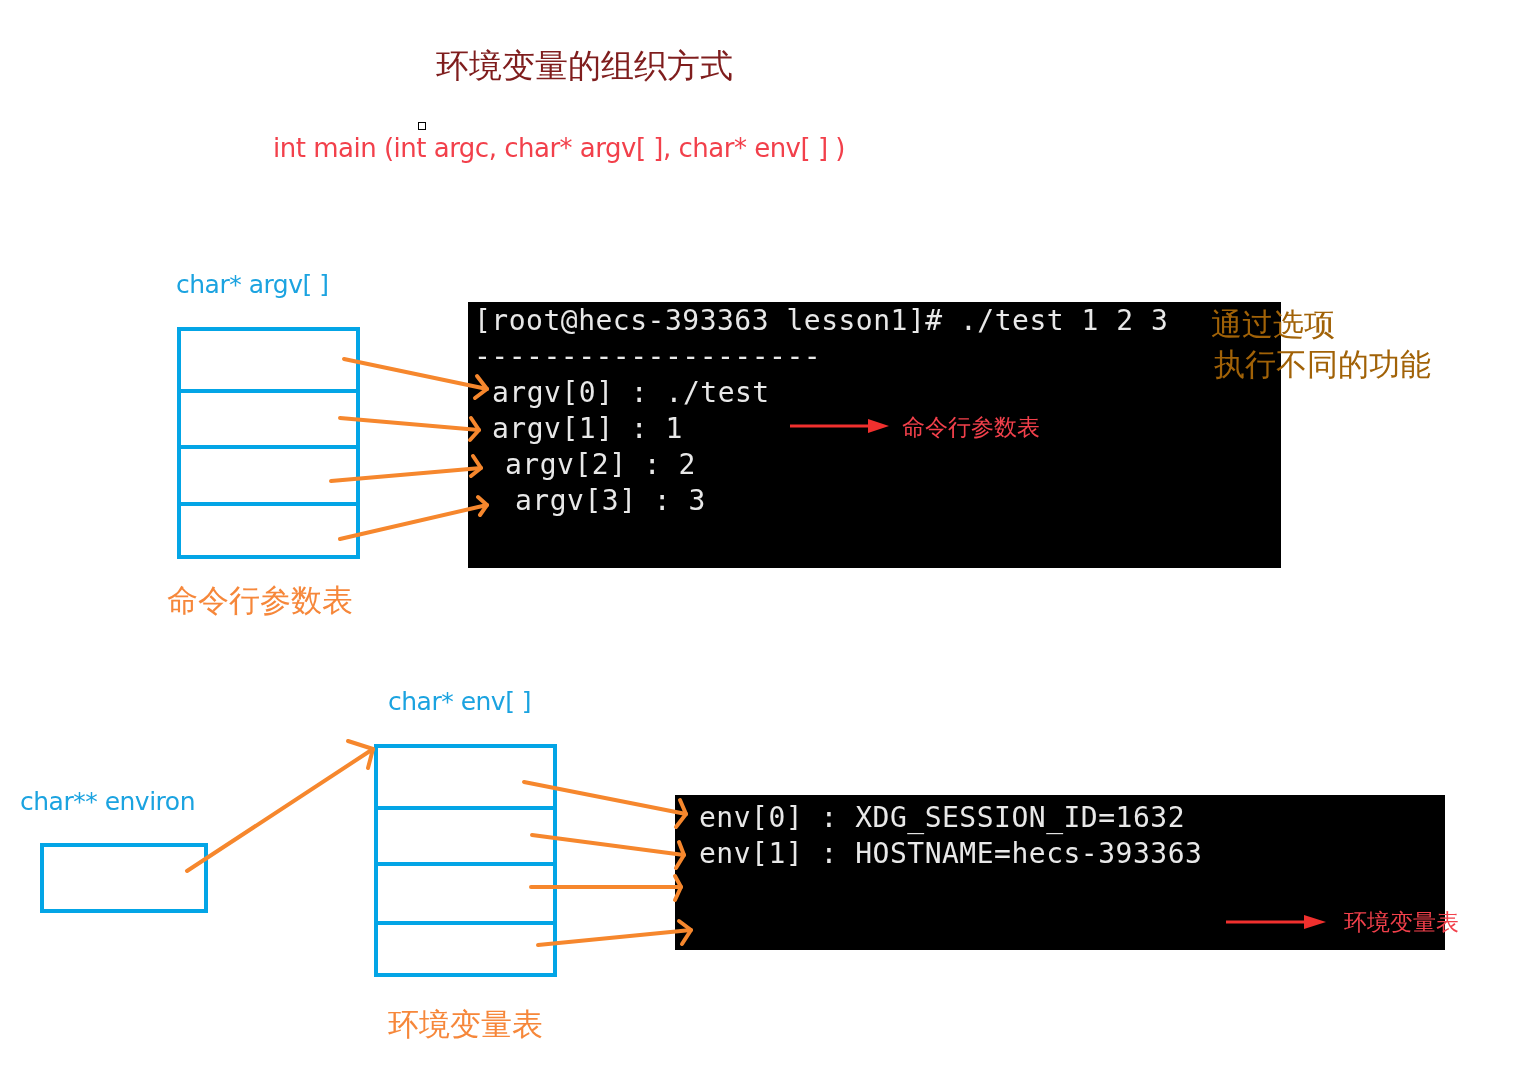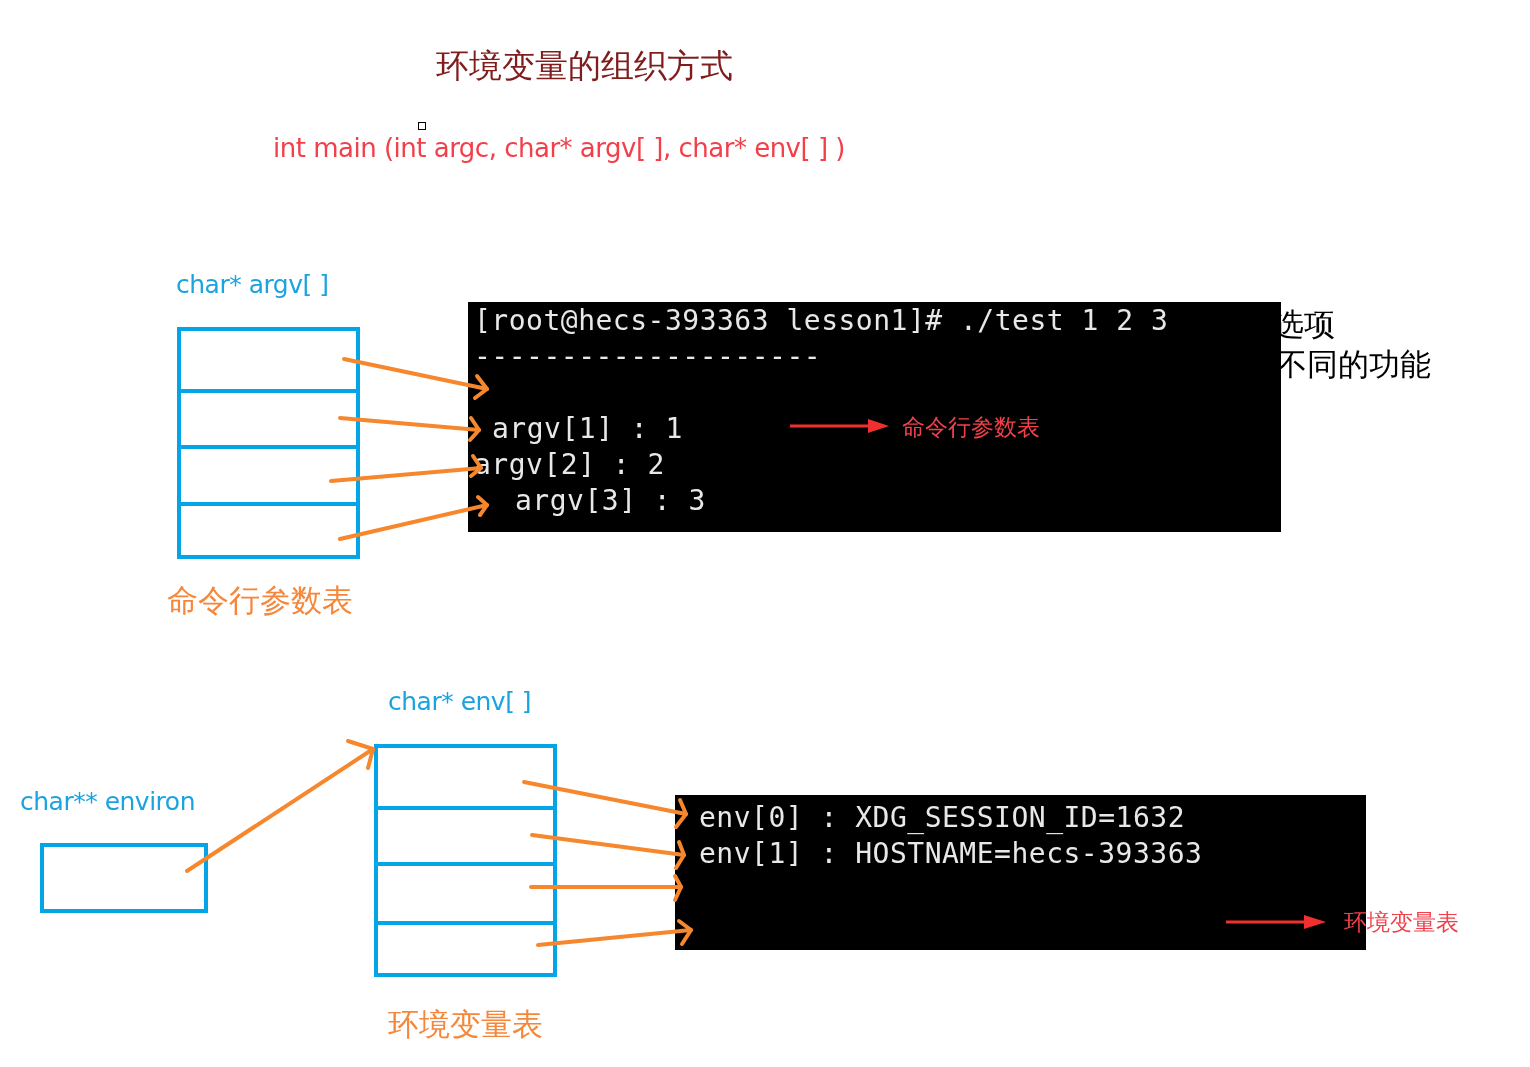--- a/index.html
+++ b/index.html
@@ -8,21 +8,21 @@
   .abs { position: absolute; white-space: nowrap; }
   .title { left: 436px; top: 44px; font-size: 33px; color: #7f1d1d; letter-spacing: 0px; }
   .sig { left: 273px; top: 133px; font-size: 26px; color: #f2404b; font-family: "DejaVu Sans", sans-serif; letter-spacing: -0.5px; }
   .cursor-mark { left: 418px; top: 122px; width: 6px; height: 6px; border: 1px solid #000; }
   .blue-label { color: #1ba3e0; font-size: 25px; font-family: "DejaVu Sans", sans-serif; letter-spacing: -0.5px; }
   .orange-label { color: #f6873a; font-size: 31px; }
   .box { position: absolute; border: 4px solid #03a5e6; box-sizing: border-box; }
   .cell { position: absolute; left: 0; right: 0; border-bottom: 4px solid #03a5e6; box-sizing: border-box; }
   .term { position: absolute; background: #000; }
   .term-line { position: absolute; color: #e8e8e8; font-family: "DejaVu Sans Mono", monospace; font-size: 28px; white-space: pre; letter-spacing: 0.5px; }
-  .red-note { color: #000000; font-size: 31px; }
+  .red-note { color: #a16207; font-size: 31px; }
   .red-small { color: #f2404b; font-size: 23px; }
   svg.overlay { position: absolute; left: 0; top: 0; }
 </style>
 </head>
 <body>
 
 <div class="abs title">环境变量的组织方式</div>
 <div class="abs cursor-mark"></div>
 <div class="abs sig">int main (int argc, char* argv[ ], char* env[ ] )</div>
 
@@ -30,25 +30,26 @@
 
 <div class="box" style="left:177px; top:327px; width:183px; height:232px;">
   <div class="cell" style="top:0; height:62px;"></div>
   <div class="cell" style="top:58px; height:60px;"></div>
   <div class="cell" style="top:114px; height:61px;"></div>
   <div class="cell" style="top:171px; height:57px; border-bottom:none;"></div>
 </div>
 
 <div class="abs orange-label" style="left:167px; top:580px;">命令行参数表</div>
 
-<div class="term" style="left:468px; top:302px; width:813px; height:230px;">
+<div class="term" style="left:468px; top:302px; width:813px; height:266px;">
   <div class="term-line" style="left:6px; top:2px;">[root@hecs-393363 lesson1]# ./test 1 2 3</div>
   <div class="term-line" style="left:6px; top:38px;">--------------------</div>
+  <div class="term-line" style="left:24px; top:74px;">argv[0] : ./test</div>
   <div class="term-line" style="left:24px; top:110px;">argv[1] : 1</div>
-  <div class="term-line" style="left:6px; top:146px;">argv[2] : 2</div>
+  <div class="term-line" style="left:37px; top:146px;">argv[2] : 2</div>
   <div class="term-line" style="left:24px; top:182px;margin-left:23px;">argv[3] : 3</div>
 </div>
 
 <div class="abs red-note" style="left:1211px; top:304px;">通过选项</div>
 <div class="abs red-note" style="left:1214px; top:344px;">执行不同的功能</div>
 <div class="abs red-small" style="left:902px; top:412px;">命令行参数表</div>
 
 <div class="abs blue-label" style="left:20px; top:787px;">char** environ</div>
 <div class="box" style="left:40px; top:843px; width:168px; height:70px;"></div>
 
@@ -56,21 +57,21 @@
 
 <div class="box" style="left:374px; top:744px; width:183px; height:233px;">
   <div class="cell" style="top:0; height:62px;"></div>
   <div class="cell" style="top:58px; height:60px;"></div>
   <div class="cell" style="top:114px; height:63px;"></div>
   <div class="cell" style="top:173px; height:56px; border-bottom:none;"></div>
 </div>
 
 <div class="abs orange-label" style="left:388px; top:1004px;">环境变量表</div>
 
-<div class="term" style="left:675px; top:795px; width:691px; height:155px;">
+<div class="term" style="left:675px; top:795px; width:770px; height:155px;">
   <div class="term-line" style="left:24px; top:6px;">env[0] : XDG_SESSION_ID=1632</div>
   <div class="term-line" style="left:24px; top:42px;">env[1] : HOSTNAME=hecs-393363</div>
 </div>
 
 <div class="abs red-small" style="left:1344px; top:907px;">环境变量表</div>
 
 <svg class="overlay" width="1530" height="1067">
   <defs>
     <marker id="redhead" markerWidth="10" markerHeight="10" refX="8" refY="5" orient="auto" markerUnits="userSpaceOnUse">
       <path d="M0,0 L10,5 L0,10 Z" fill="#f0302e"></path>

